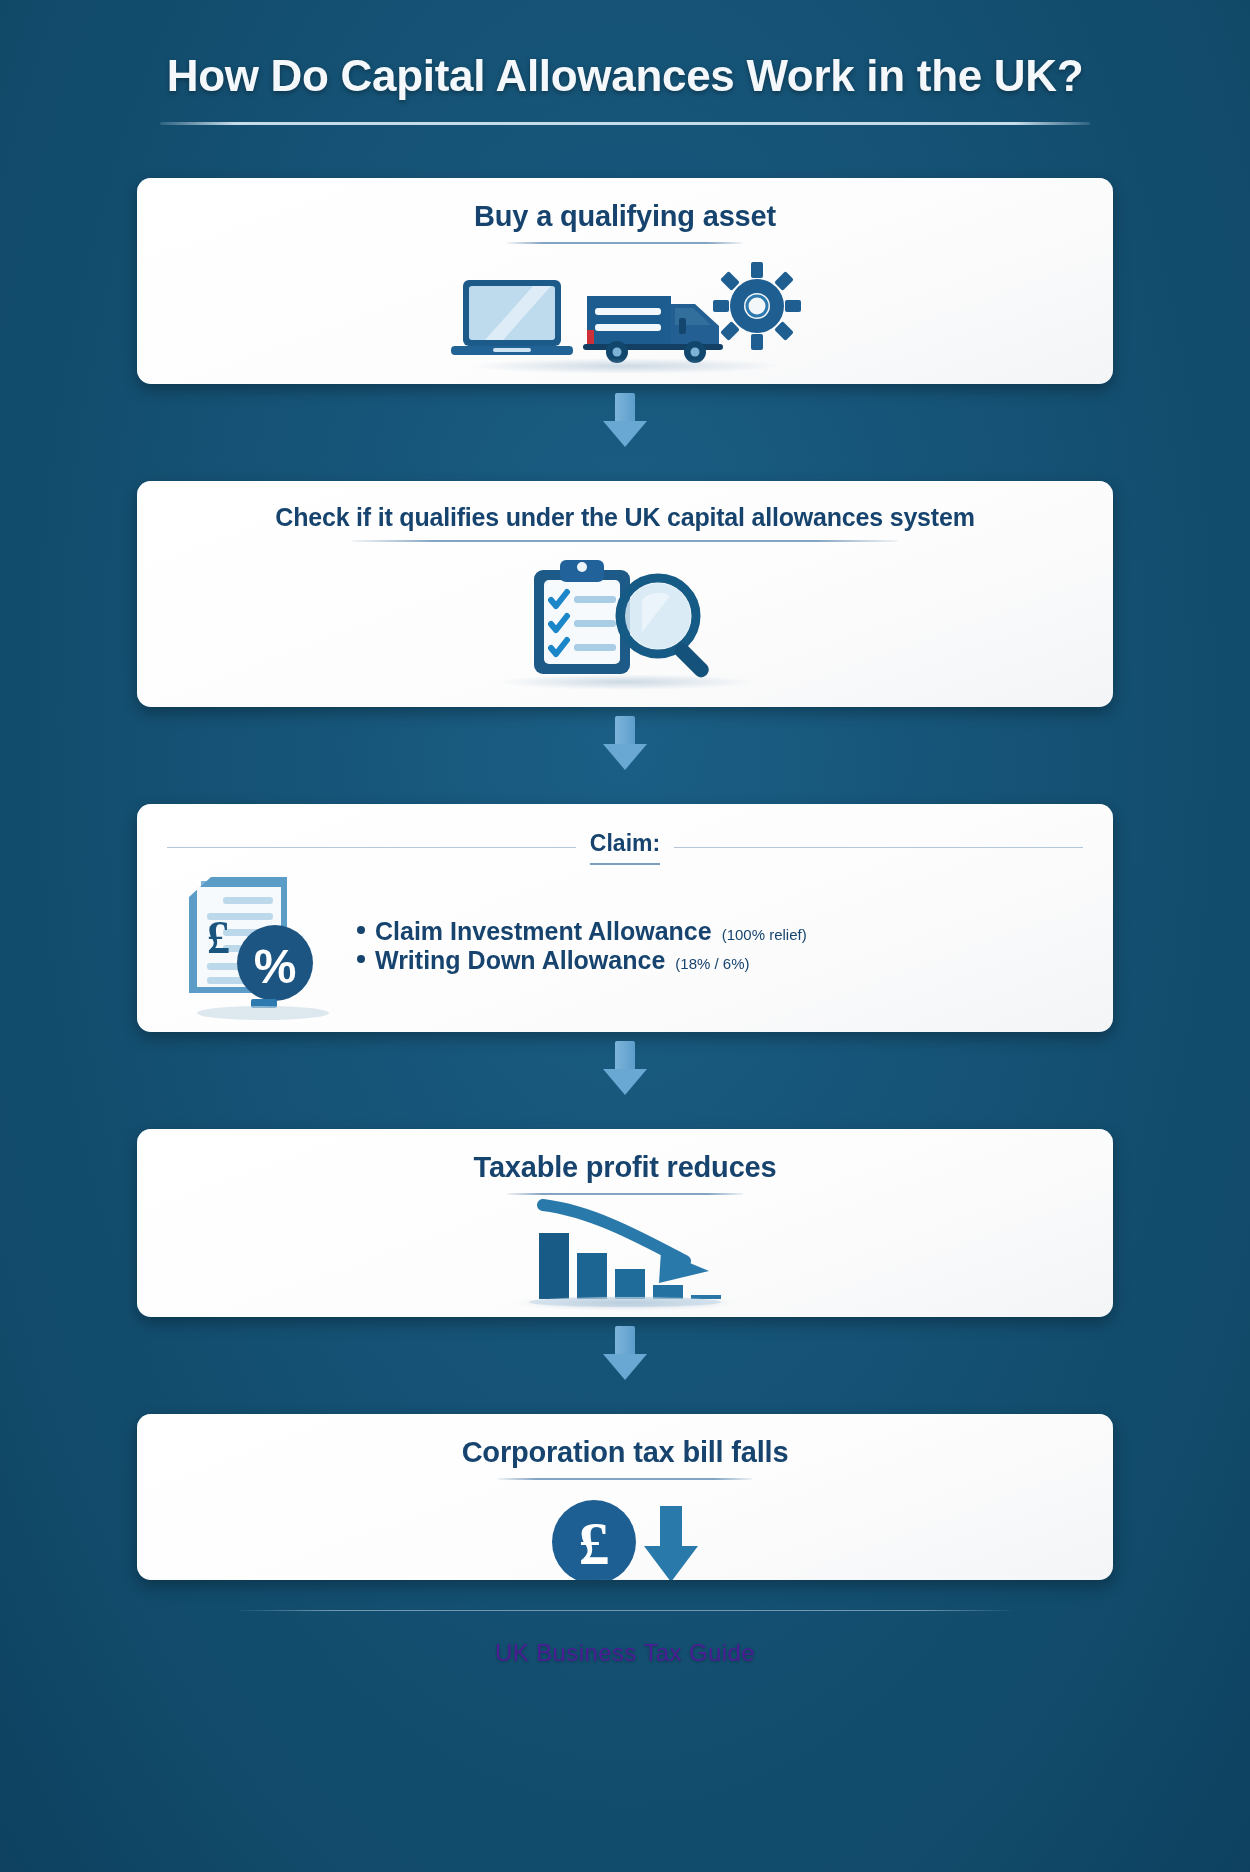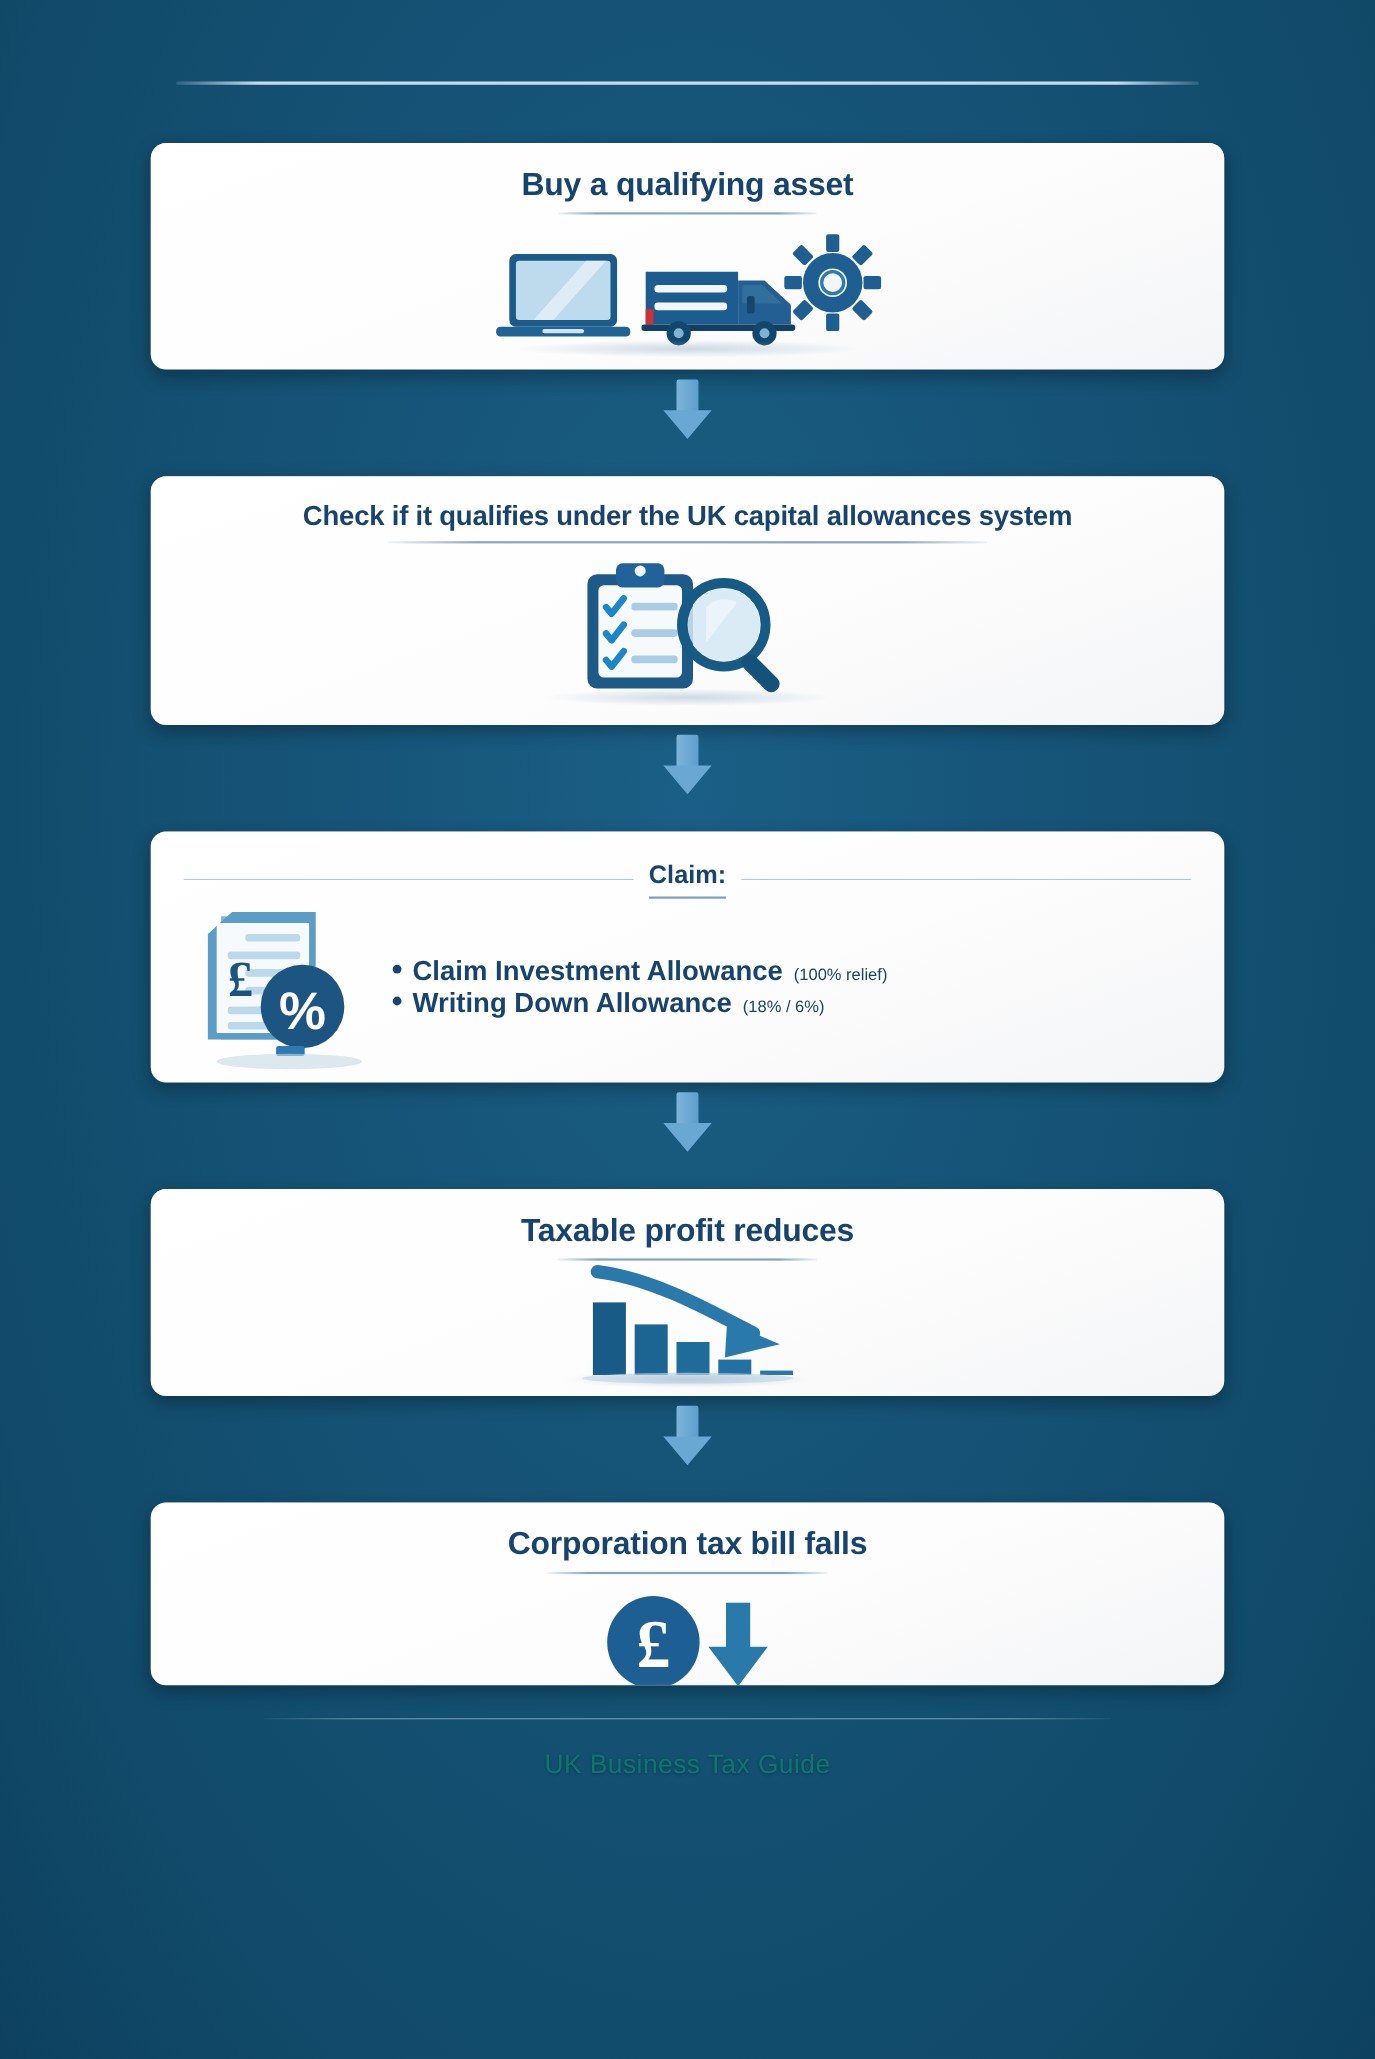--- a/index.html
+++ b/index.html
@@ -226,33 +226,34 @@
     text-align: center;
   }
   .footer-rule {
     width: 100%;
     height: 1px;
     background: linear-gradient(to right, rgba(190,215,232,.05), rgba(190,215,232,.55) 12%, rgba(190,215,232,.55) 88%, rgba(190,215,232,.05));
     margin-bottom: 28px;
   }
   .footer-text {
     font-size: 24px;
-    color: #0f766e;
+    color: #4c1d95;
     letter-spacing: .4px;
     text-shadow: 0 1px 3px rgba(0,0,0,.3);
   }
 
   svg { display: block; }
 </style>
 </head>
 <body>
 
 <div id="infographic">
 
   <div class="title-wrap">
+    <div class="title">How Do Capital Allowances Work in the UK?</div>
     <div class="title-rule"></div>
   </div>
 
   <div class="flow">
 
     <div class="card" id="card-buy-asset">
       <div class="card-title">Buy a qualifying asset</div>
       <div class="icon-row">
         <div class="shadow-ellipse"></div>
 

